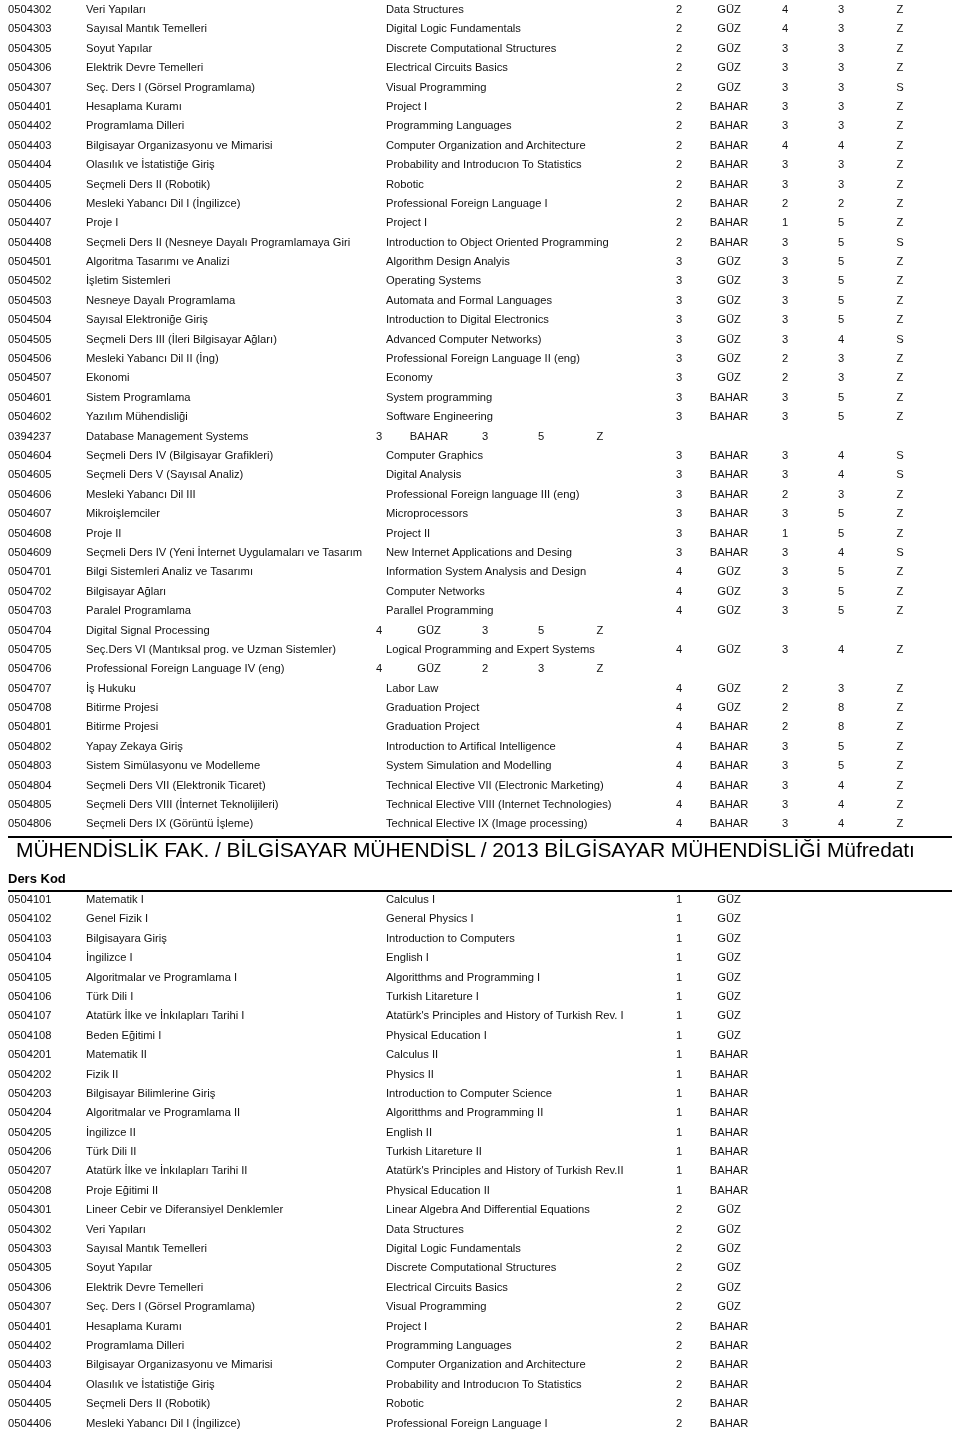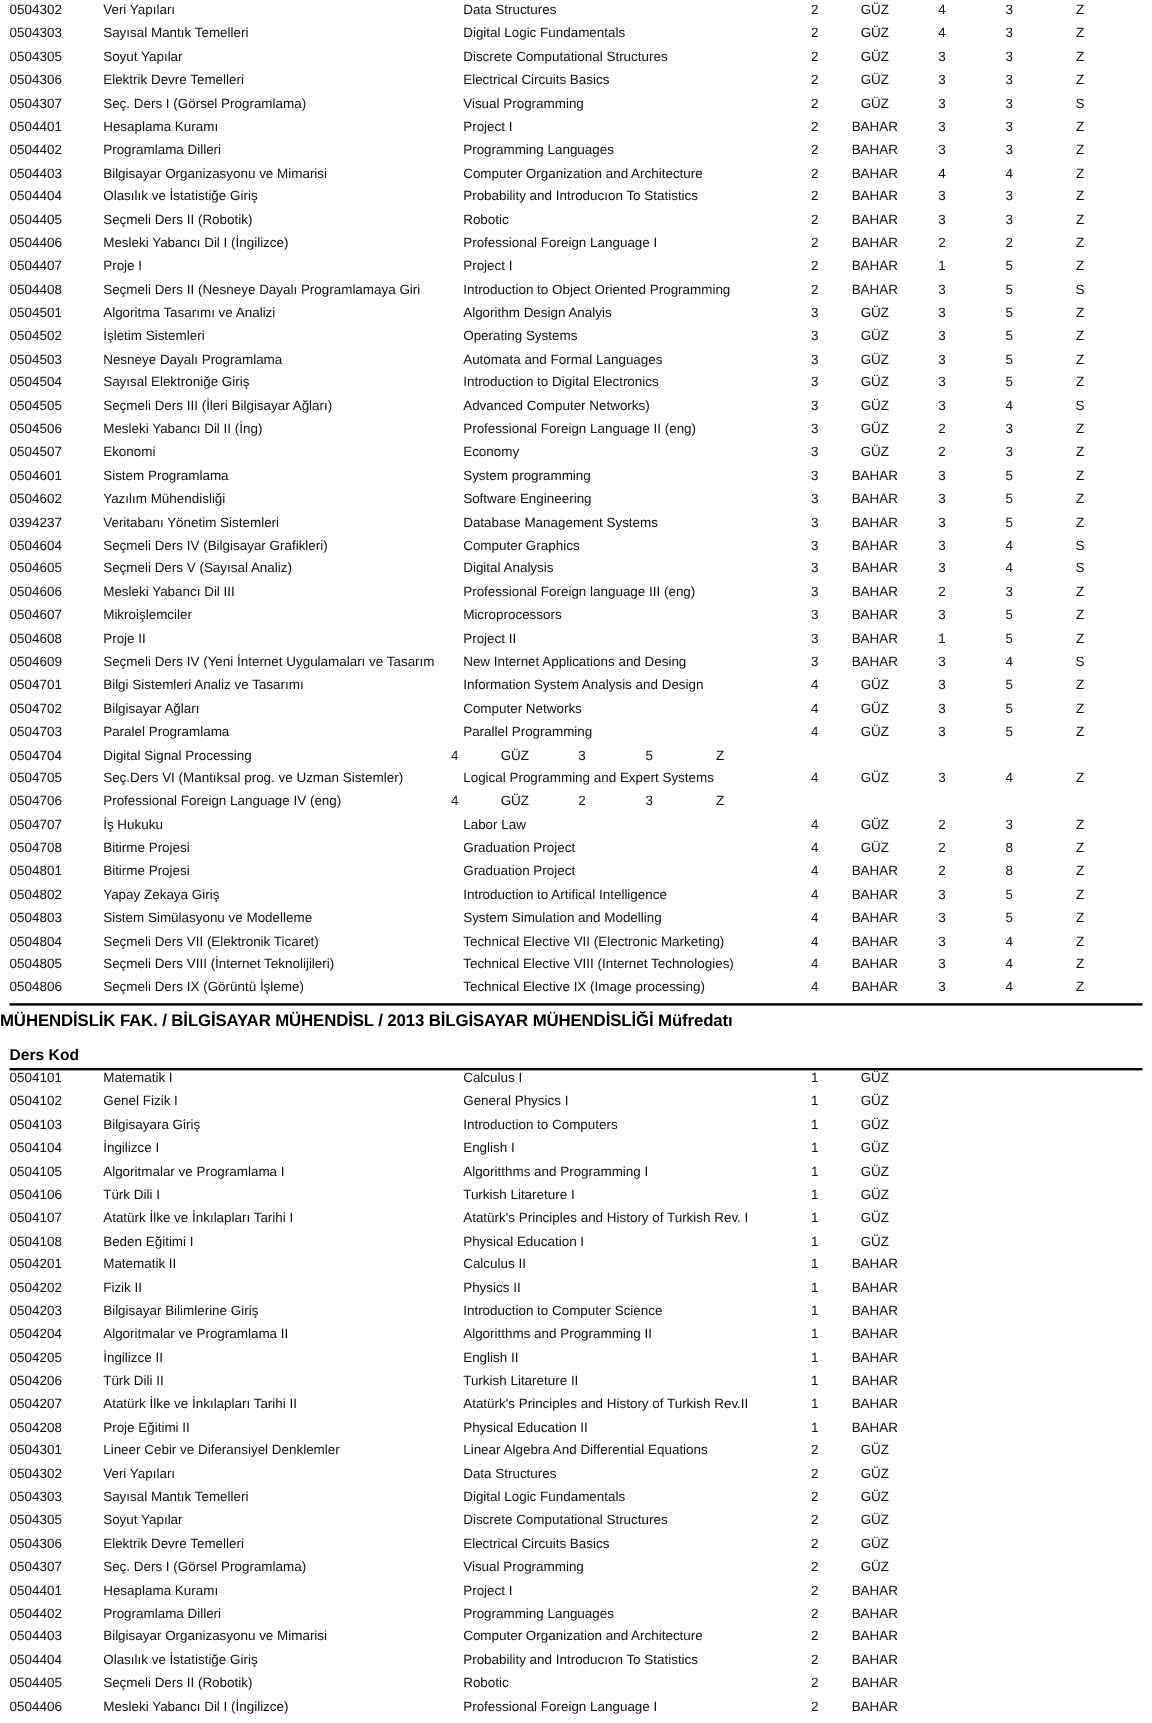--- a/index.html
+++ b/index.html
@@ -60,25 +60,25 @@
     width: 944px;
     margin-left: 8px;
   }
   .rule-thin {
     height: 2px;
     background: #000000;
     width: 944px;
     margin-left: 8px;
   }
   .section-title {
-    font-size: 14px;
-    font-weight: bold;
+    font-size: 21px;
+    font-weight: normal;
     line-height: 24px;
     height: 24px;
-    padding-left: 0;
+    padding-left: 16px;
     letter-spacing: -0.1px;
     white-space: nowrap;
     color: #000000;
   }
   .head-row {
     font-weight: bold;
     font-size: 13px;
     height: 22px;
     line-height: 22px;
     color: #000000;
@@ -313,21 +313,20 @@
         <div class="c-tr"><span>Yazılım Mühendisliği</span></div>
         <div class="c-en"><span>Software Engineering</span></div>
         <div class="c-sinif"><span>3</span></div>
         <div class="c-donem"><span>BAHAR</span></div>
         <div class="c-kredi"><span>3</span></div>
         <div class="c-akts"><span>5</span></div>
         <div class="c-zor"><span>Z</span></div>
       </div>
       <div class="row">
         <div class="c-code"><span>0394237</span></div>
-        <div class="c-tr"><span>Veritabanı Yönetim Sistemleri</span></div>
         <div class="c-en"><span>Database Management Systems</span></div>
         <div class="c-sinif"><span>3</span></div>
         <div class="c-donem"><span>BAHAR</span></div>
         <div class="c-kredi"><span>3</span></div>
         <div class="c-akts"><span>5</span></div>
         <div class="c-zor"><span>Z</span></div>
       </div>
       <div class="row">
         <div class="c-code"><span>0504604</span></div>
         <div class="c-tr"><span>Seçmeli Ders IV (Bilgisayar Grafikleri)</span></div>

